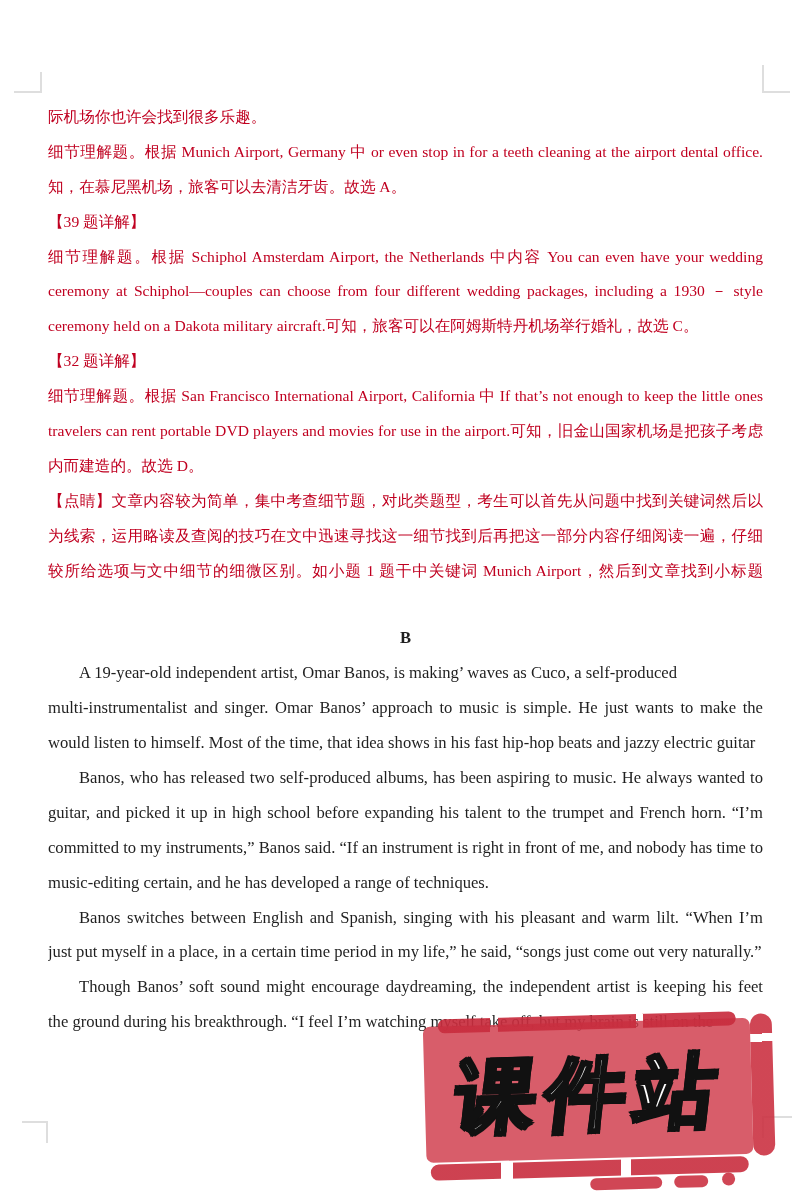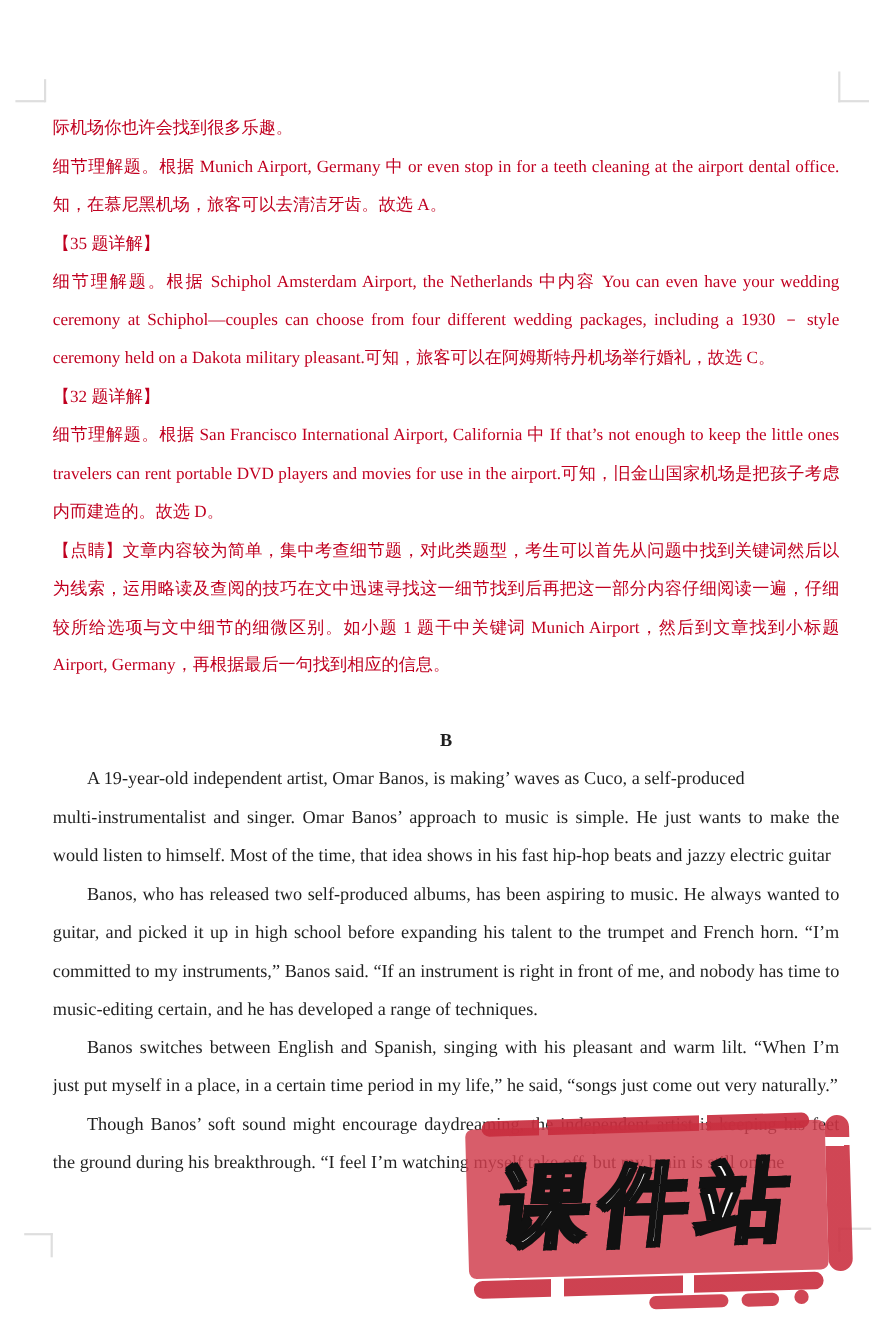--- a/index.html
+++ b/index.html
@@ -68,32 +68,31 @@
   <div class="mark" style="left:762px;top:91px;width:28px;height:2px;"></div>
   <div class="mark" style="left:22px;top:1121px;width:26px;height:2px;"></div>
   <div class="mark" style="left:46px;top:1121px;width:2px;height:22px;"></div>
   <div class="mark" style="left:762px;top:1116px;width:33px;height:2px;"></div>
   <div class="mark" style="left:762px;top:1116px;width:2px;height:22px;"></div>
 
   <div class="content" id="doc-lines">
       <div class="line red">际机场你也许会找到很多乐趣。</div>
       <div class="line red just">细节理解题。根据 Munich Airport, Germany 中 or even stop in for a teeth cleaning at the airport dental office.可</div>
       <div class="line red">知，在慕尼黑机场，旅客可以去清洁牙齿。故选 A。</div>
-      <div class="line red">【35 题详解】</div>
+      <div class="line red">【39 题详解】</div>
       <div class="line red just">细节理解题。根据 Schiphol Amsterdam Airport, the Netherlands 中内容 You can even have your wedding</div>
       <div class="line red just">ceremony at Schiphol—couples can choose from four different wedding packages, including a 1930 － style</div>
-      <div class="line red">ceremony held on a Dakota military pleasant.可知，旅客可以在阿姆斯特丹机场举行婚礼，故选 C。</div>
+      <div class="line red">ceremony held on a Dakota military aircraft.可知，旅客可以在阿姆斯特丹机场举行婚礼，故选 C。</div>
       <div class="line red">【32 题详解】</div>
       <div class="line red just">细节理解题。根据 San Francisco International Airport, California 中 If that’s not enough to keep the little ones busy,</div>
       <div class="line red just">travelers can rent portable DVD players and movies for use in the airport.可知，旧金山国家机场是把孩子考虑在</div>
       <div class="line red">内而建造的。故选 D。</div>
       <div class="line red just">【点睛】文章内容较为简单，集中考查细节题，对此类题型，考生可以首先从问题中找到关键词然后以此</div>
       <div class="line red just">为线索，运用略读及查阅的技巧在文中迅速寻找这一细节找到后再把这一部分内容仔细阅读一遍，仔细比</div>
       <div class="line red just">较所给选项与文中细节的细微区别。如小题 1 题干中关键词 Munich Airport，然后到文章找到小标题 Munich</div>
-      <div class="line red">Airport, Germany，再根据最后一句找到相应的信息。</div>
       <div class="gap"></div>
       <div class="line black center bold">B</div>
       <div class="line black indent">A 19-year-old independent artist, Omar Banos, is making’ waves as Cuco, a self-produced</div>
       <div class="line black just">multi-instrumentalist and singer. Omar Banos’ approach to music is simple. He just wants to make the music he</div>
       <div class="line black">would listen to himself. Most of the time, that idea shows in his fast hip-hop beats and jazzy electric guitar solos.</div>
       <div class="line black just indent">Banos, who has released two self-produced albums, has been aspiring to music. He always wanted to play the</div>
       <div class="line black just">guitar, and picked it up in high school before expanding his talent to the trumpet and French horn. “I’m very</div>
       <div class="line black just">committed to my instruments,” Banos said. “If an instrument is right in front of me, and nobody has time to teach</div>
       <div class="line black">music-editing certain, and he has developed a range of techniques.</div>
       <div class="line black just indent">Banos switches between English and Spanish, singing with his pleasant and warm lilt. “When I’m writing, I</div>

